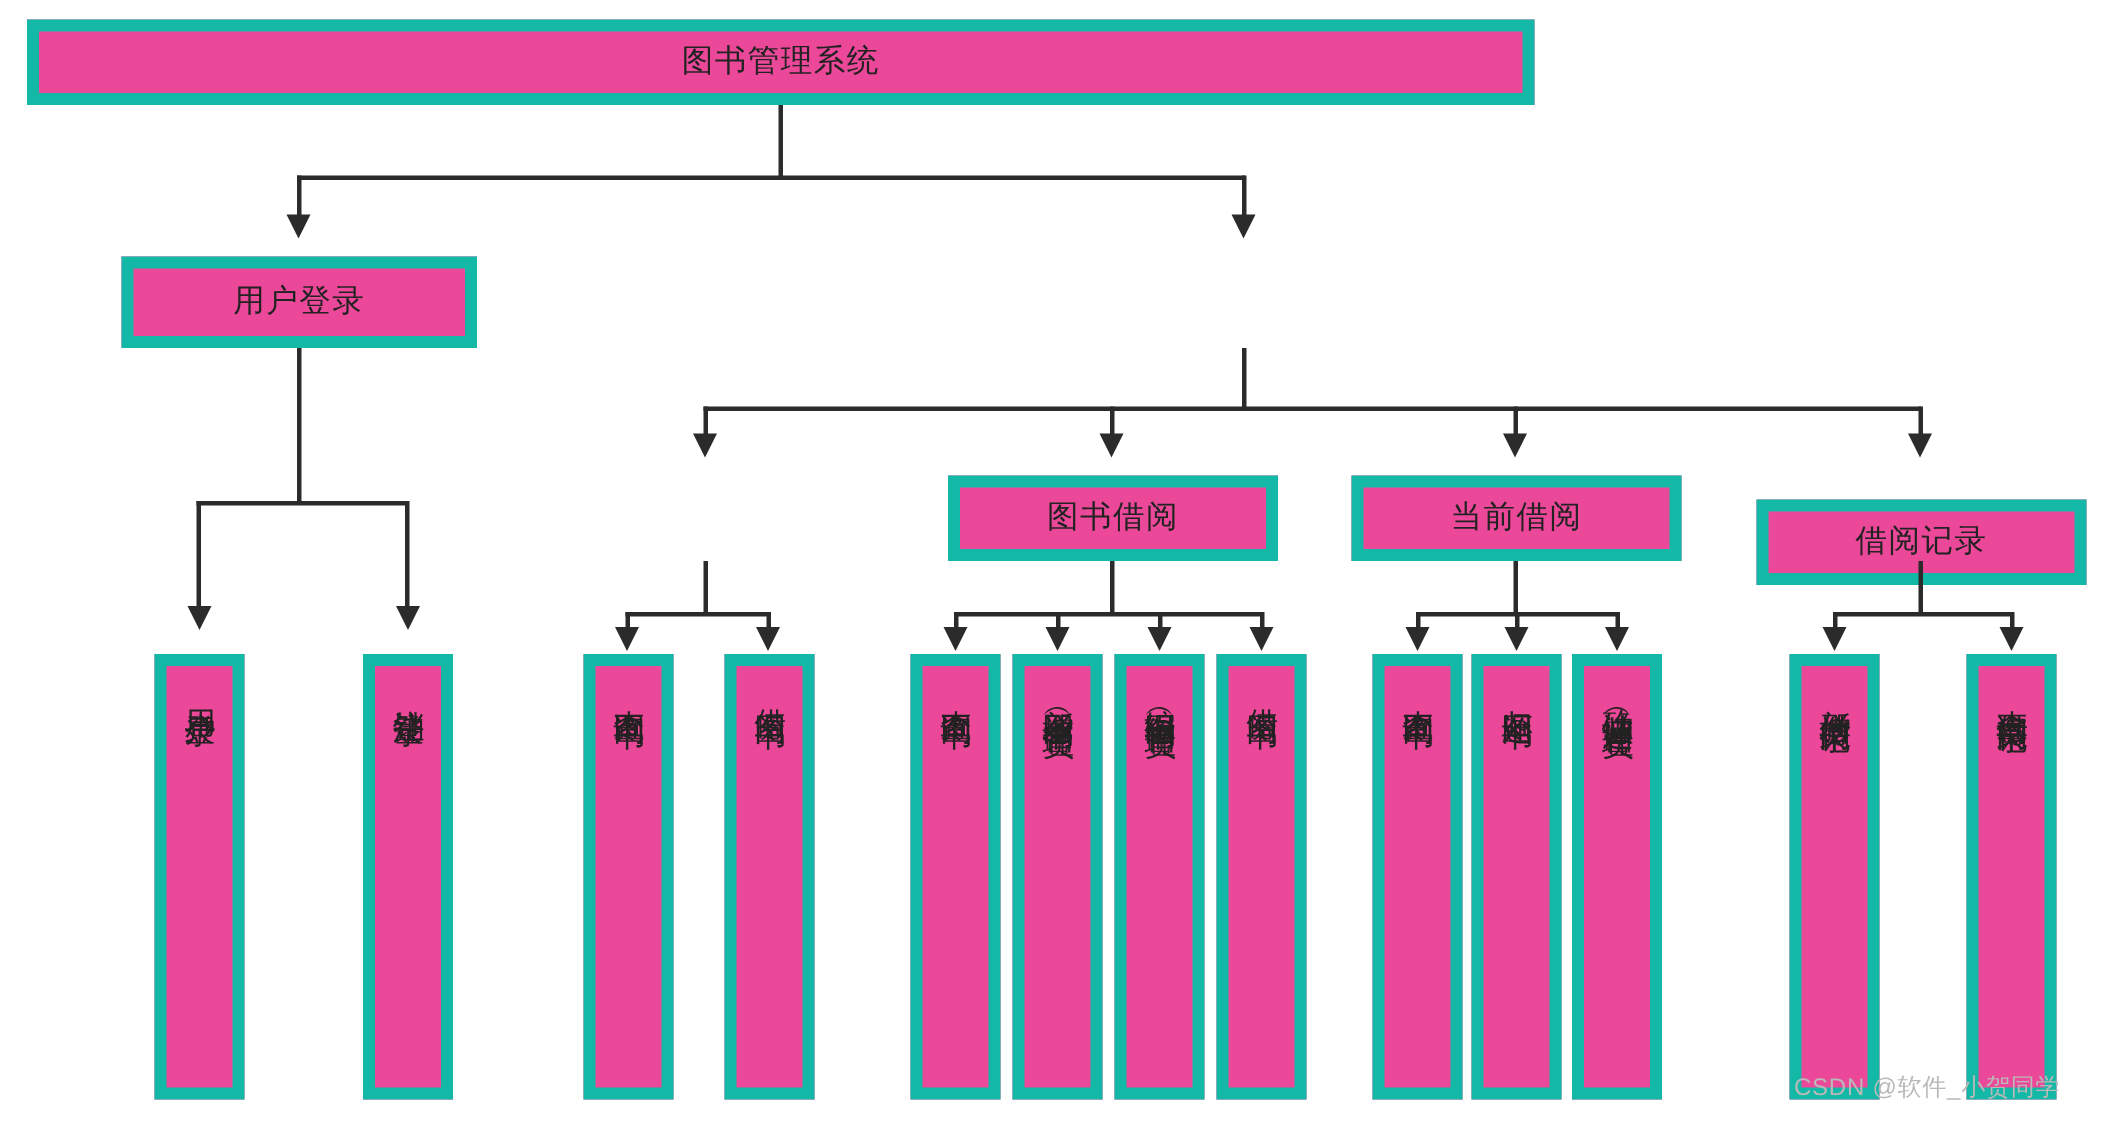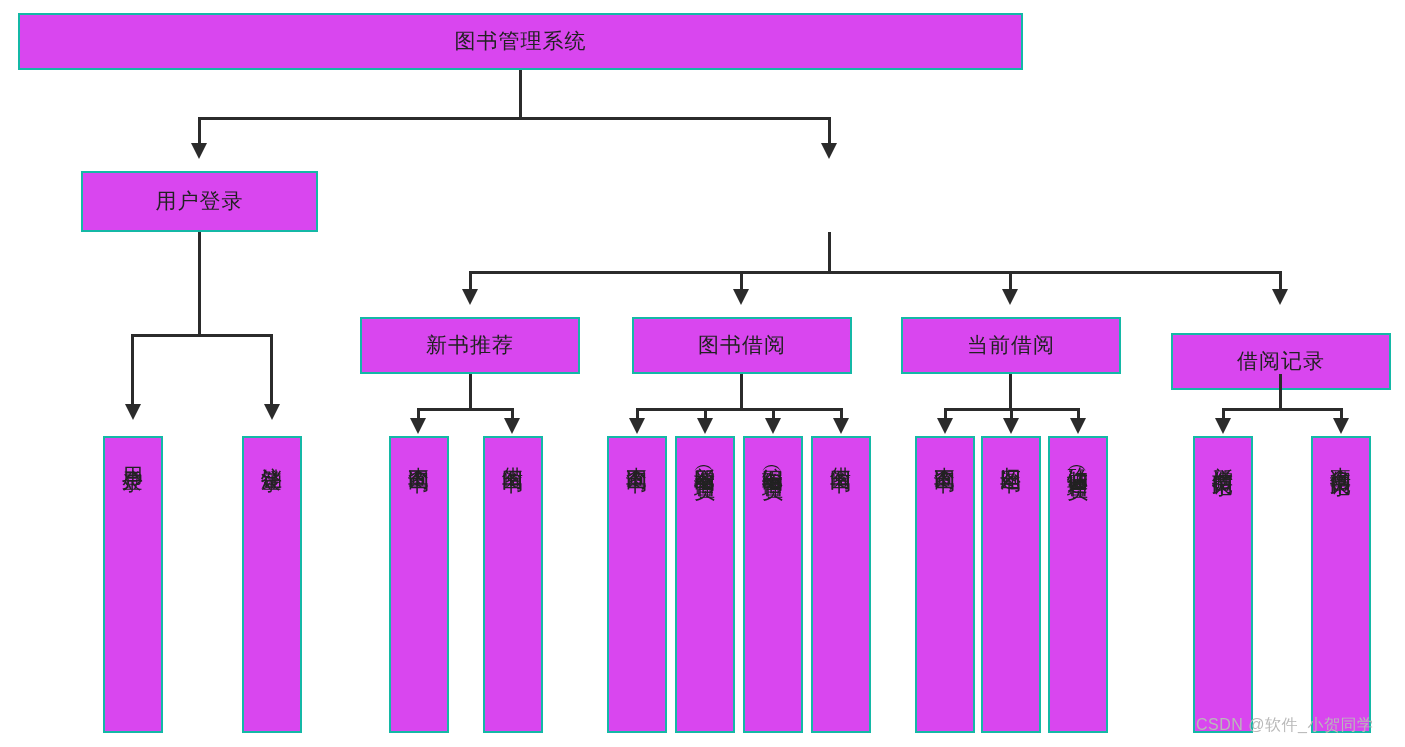--- a/index.html
+++ b/index.html
@@ -11,22 +11,22 @@
     position:relative;
     width:1405px;
     height:747px;
     background:#ffffff;
     overflow:hidden;
   }
   
   .node{
     position:absolute;
     box-sizing:border-box;
-    background:#d946ef;
-    border:2px solid #14b8a6;
+    background:#ec4899;
+    border:8px solid #14b8a6;
     display:flex;
     align-items:center;
     justify-content:center;
     color:#222222;
   }
   .node .lbl{
     display:block;
     line-height:1.18;
     text-align:center;
     white-space:nowrap;
@@ -109,23 +109,20 @@
 
   <div class="ln vz" style="left:469px;top:271px;height:20px;"></div>
   <div class="arrow" style="left:462px;top:289px;"></div>
   <div class="ln vz" style="left:740px;top:271px;height:20px;"></div>
   <div class="arrow" style="left:733px;top:289px;"></div>
   <div class="ln vz" style="left:1009px;top:271px;height:20px;"></div>
   <div class="arrow" style="left:1002px;top:289px;"></div>
   <div class="ln vz" style="left:1279px;top:271px;height:20px;"></div>
   <div class="arrow" style="left:1272px;top:289px;"></div>
 
-  <div class="node h" style="left:360px;top:317px;width:220px;height:57px;">
-    <span class="lbl">新书推荐</span>
-  </div>
   <div class="node h" style="left:901px;top:317px;width:220px;height:57px;">
     <span class="lbl">当前借阅</span>
   </div>
   <div class="node h" style="left:632px;top:317px;width:220px;height:57px;">
     <span class="lbl">图书借阅</span>
   </div>
   <div class="node h" style="left:1171px;top:317px;width:220px;height:57px;margin-top:16px;">
     <span class="lbl">借阅记录</span>
   </div>
 

